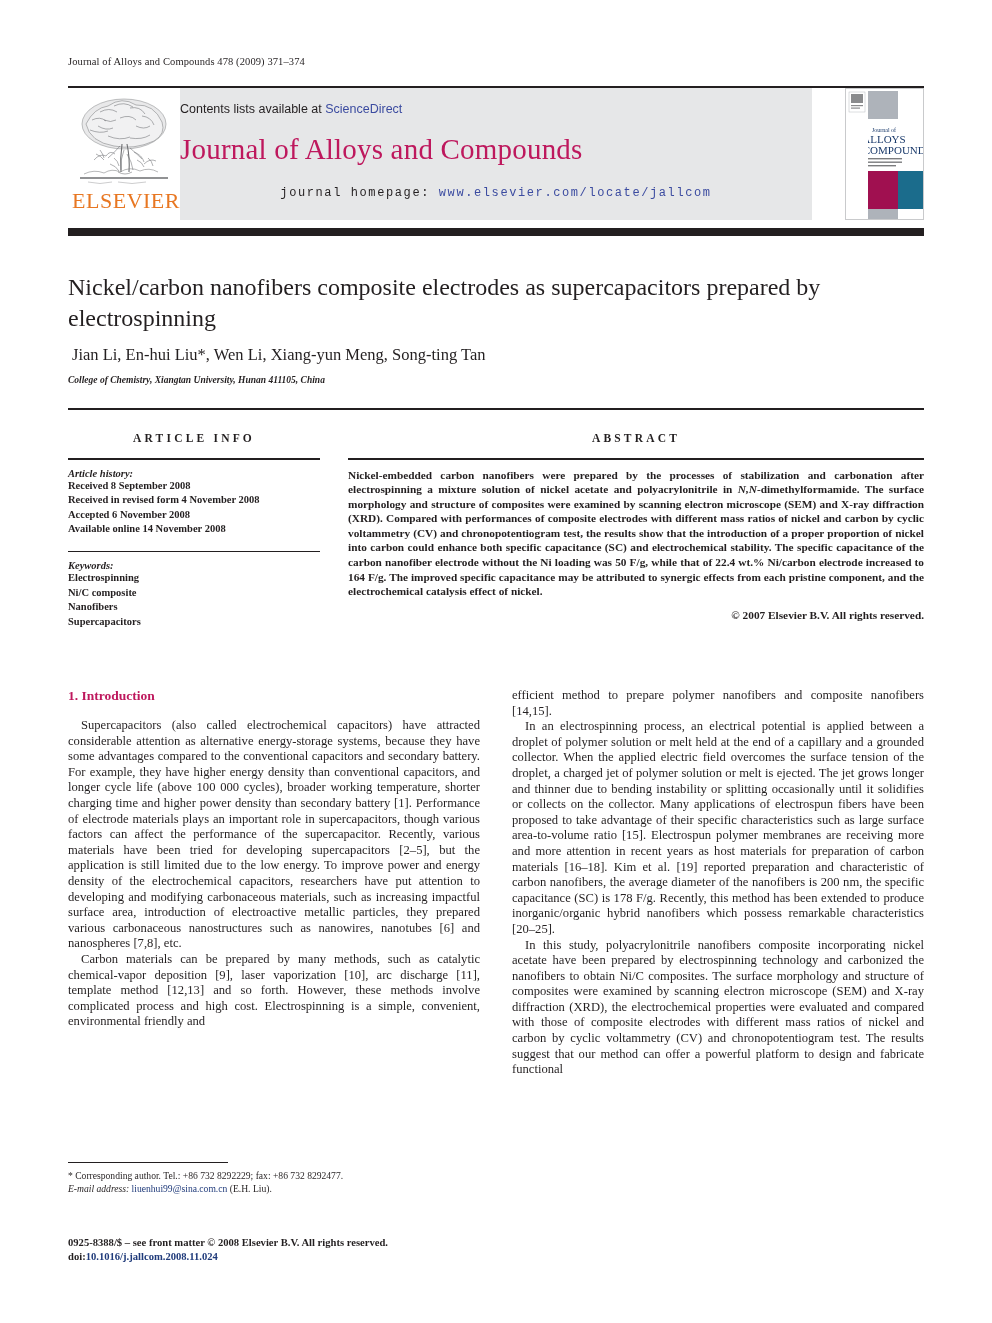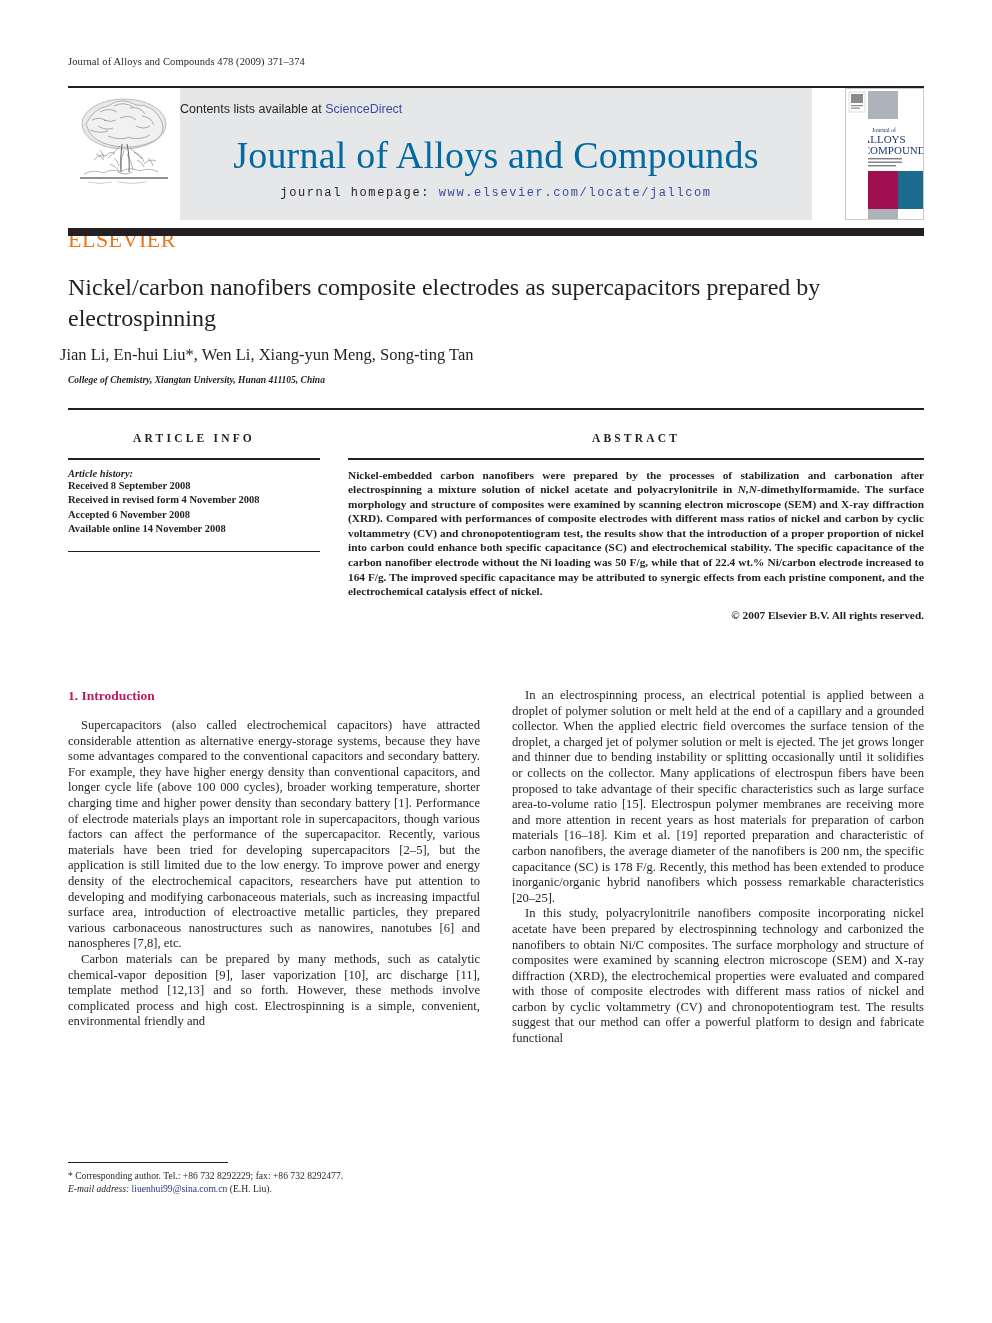--- a/index.html
+++ b/index.html
@@ -53,26 +53,25 @@
   .tree-wrap {
     position: absolute;
     left: 6px; top: 6px;
     width: 100px; height: 95px;
     overflow: hidden;
   }
   .elsevier-word {
     position: absolute;
     left: 0; top: 100px;
     width: 112px;
-    text-align: left;
+    text-align: right;
     font-family: "Liberation Serif", serif;
     font-size: 22px;
     letter-spacing: 0.5px;
     color: #E87722;
-    margin-top: 39px;
   }
   .masthead-center {
     position: absolute;
     left: 112px; top: 0;
     width: 632px; height: 132px;
     background: #e6e7e8;
   }
   .contents-line {
     position: absolute;
     left: 0; top: 14px; width: 100%;
@@ -81,24 +80,23 @@
     font-size: 12.5px;
     color: #231f20;
   }
   .contents-line a {
     color: #3b4ba0;
     text-decoration: none;
   }
   .journal-name {
     position: absolute;
     left: 0; top: 45px; width: 100%;
-    text-align: center;
     font-family: "Liberation Serif", serif;
-    font-size: 38px;
-    color: #0369a1;
+    font-size: 29px;
+    color: #be185d;
     letter-spacing: 0.2px;
   }
   .homepage-line {
     position: absolute;
     left: 0; top: 98px; width: 100%;
     text-align: center;
     font-family: Liberation Mono, monospace;
     font-size: 12px;
     letter-spacing: 1.6px;
     color: #231f20;
@@ -125,21 +123,21 @@
   
   .title {
     position: absolute;
     left: 68px; top: 272px; width: 790px;
     font-size: 24px;
     line-height: 31px;
     color: #231f20;
   }
   .authors {
     position: absolute;
-    left: 60px; top: 345px; width: 790px;
+    left: 72px; top: 345px; width: 790px;
     font-size: 16.5px;
     color: #231f20;
   }
   .affiliation {
     position: absolute;
     left: 68px; top: 375px; width: 790px;
     font-size: 9.5px;
     font-style: italic;
     font-weight: bold;
     color: #231f20;
@@ -342,43 +340,55 @@
 
   <div class="info-col">
     <div class="sec-head">ARTICLE INFO</div>
     <div class="subrule"></div>
     <div class="info-label">Article history:</div>
     <div class="info-line">Received 8 September 2008</div>
     <div class="info-line">Received in revised form 4 November 2008</div>
     <div class="info-line">Accepted 6 November 2008</div>
     <div class="info-line">Available online 14 November 2008</div>
     <div class="subrule"></div>
+    <div class="kw-block">
+      <div class="info-label">Keywords:</div>
+      <div class="info-line">Electrospinning</div>
+      <div class="info-line">Ni/C composite</div>
+      <div class="info-line">Nanofibers</div>
+      <div class="info-line">Supercapacitors</div>
+    </div>
   </div>
 
   <div class="abs-col">
     <div class="sec-head">ABSTRACT</div>
     <div class="subrule"></div>
     <div class="abs-body"><span>Nickel-embedded carbon nanofibers were prepared by the processes of stabilization and carbonation after electrospinning a mixture solution of nickel acetate and polyacrylonitrile in </span><i>N,N</i><span>-dimethylformamide. The surface morphology and structure of composites were examined by scanning electron microscope (SEM) and X-ray diffraction (XRD). Compared with performances of composite electrodes with different mass ratios of nickel and carbon by cyclic voltammetry (CV) and chronopotentiogram test, the results show that the introduction of a proper proportion of nickel into carbon could enhance both specific capacitance (SC) and electrochemical stability. The specific capacitance of the carbon nanofiber electrode without the Ni loading was 50 F/g, while that of 22.4 wt.% Ni/carbon electrode increased to 164 F/g. The improved specific capacitance may be attributed to synergic effects from each pristine component, and the electrochemical catalysis effect of nickel.</span></div>
     <div class="abs-copyright">© 2007 Elsevier B.V. All rights reserved.</div>
   </div>
 
   <div class="col-left">
     <div class="sec-title">1.  Introduction</div>
     <p class="body">Supercapacitors (also called electrochemical capacitors) have attracted considerable attention as alternative energy-storage systems, because they have some advantages compared to the conventional capacitors and secondary battery. For example, they have higher energy density than conventional capacitors, and longer cycle life (above 100 000 cycles), broader working temperature, shorter charging time and higher power density than secondary battery [1]. Performance of electrode materials plays an important role in supercapacitors, though various factors can affect the performance of the supercapacitor. Recently, various materials have been tried for developing supercapacitors [2–5], but the application is still limited due to the low energy. To improve power and energy density of the electrochemical capacitors, researchers have put attention to developing and modifying carbonaceous materials, such as increasing impactful surface area, introduction of electroactive metallic particles, they prepared various carbonaceous nanostructures such as nanowires, nanotubes [6] and nanospheres [7,8], etc.</p>
     <p class="body">Carbon materials can be prepared by many methods, such as catalytic chemical-vapor deposition [9], laser vaporization [10], arc discharge [11], template method [12,13] and so forth. However, these methods involve complicated process and high cost. Electrospinning is a simple, convenient, environmental friendly and</p>
   </div>
 
   <div class="col-right">
+    <p class="body noindent">efficient method to prepare polymer nanofibers and composite nanofibers [14,15].</p>
     <p class="body">In an electrospinning process, an electrical potential is applied between a droplet of polymer solution or melt held at the end of a capillary and a grounded collector. When the applied electric field overcomes the surface tension of the droplet, a charged jet of polymer solution or melt is ejected. The jet grows longer and thinner due to bending instability or splitting occasionally until it solidifies or collects on the collector. Many applications of electrospun fibers have been proposed to take advantage of their specific characteristics such as large surface area-to-volume ratio [15]. Electrospun polymer membranes are receiving more and more attention in recent years as host materials for preparation of carbon materials [16–18]. Kim et al. [19] reported preparation and characteristic of carbon nanofibers, the average diameter of the nanofibers is 200 nm, the specific capacitance (SC) is 178 F/g. Recently, this method has been extended to produce inorganic/organic hybrid nanofibers which possess remarkable characteristics [20–25].</p>
     <p class="body">In this study, polyacrylonitrile nanofibers composite incorporating nickel acetate have been prepared by electrospinning technology and carbonized the nanofibers to obtain Ni/C composites. The surface morphology and structure of composites were examined by scanning electron microscope (SEM) and X-ray diffraction (XRD), the electrochemical properties were evaluated and compared with those of composite electrodes with different mass ratios of nickel and carbon by cyclic voltammetry (CV) and chronopotentiogram test. The results suggest that our method can offer a powerful platform to design and fabricate functional</p>
   </div>
 
   <div class="footnote-rule"></div>
   <div class="footnote">
     <div class="fn-line">*  Corresponding author. Tel.: +86 732 8292229; fax: +86 732 8292477.</div>
     <div class="fn-line">
       <i>E-mail address:</i>
       <span class="mail">liuenhui99@sina.com.cn</span><span> (E.H. Liu).</span>
     </div>
   </div>
 
+  <div class="imprint">
+    <div>0925-8388/$ – see front matter © 2008 Elsevier B.V. All rights reserved.</div>
+    <div><span>doi:</span><span class="doi">10.1016/j.jallcom.2008.11.024</span></div>
+  </div>
 
 </div>
 
 </body></html>

